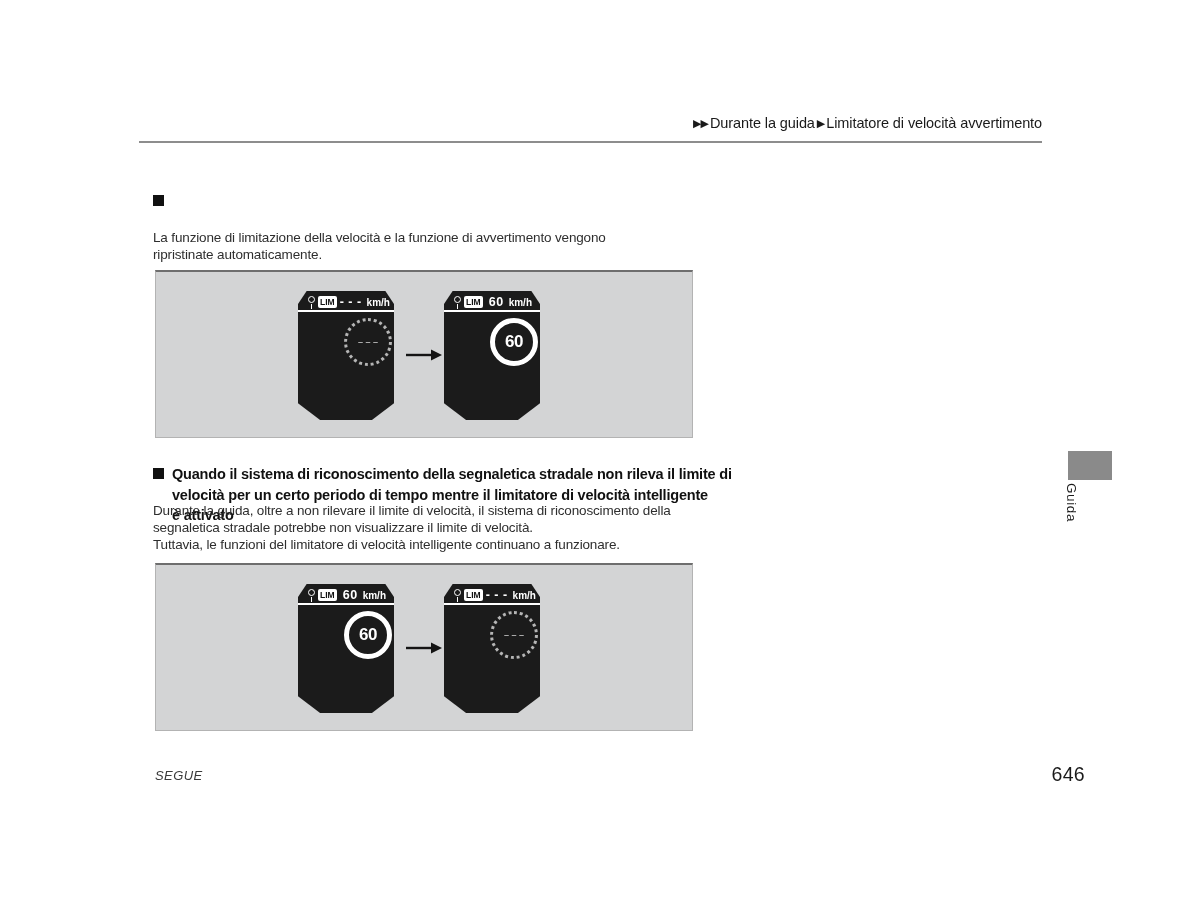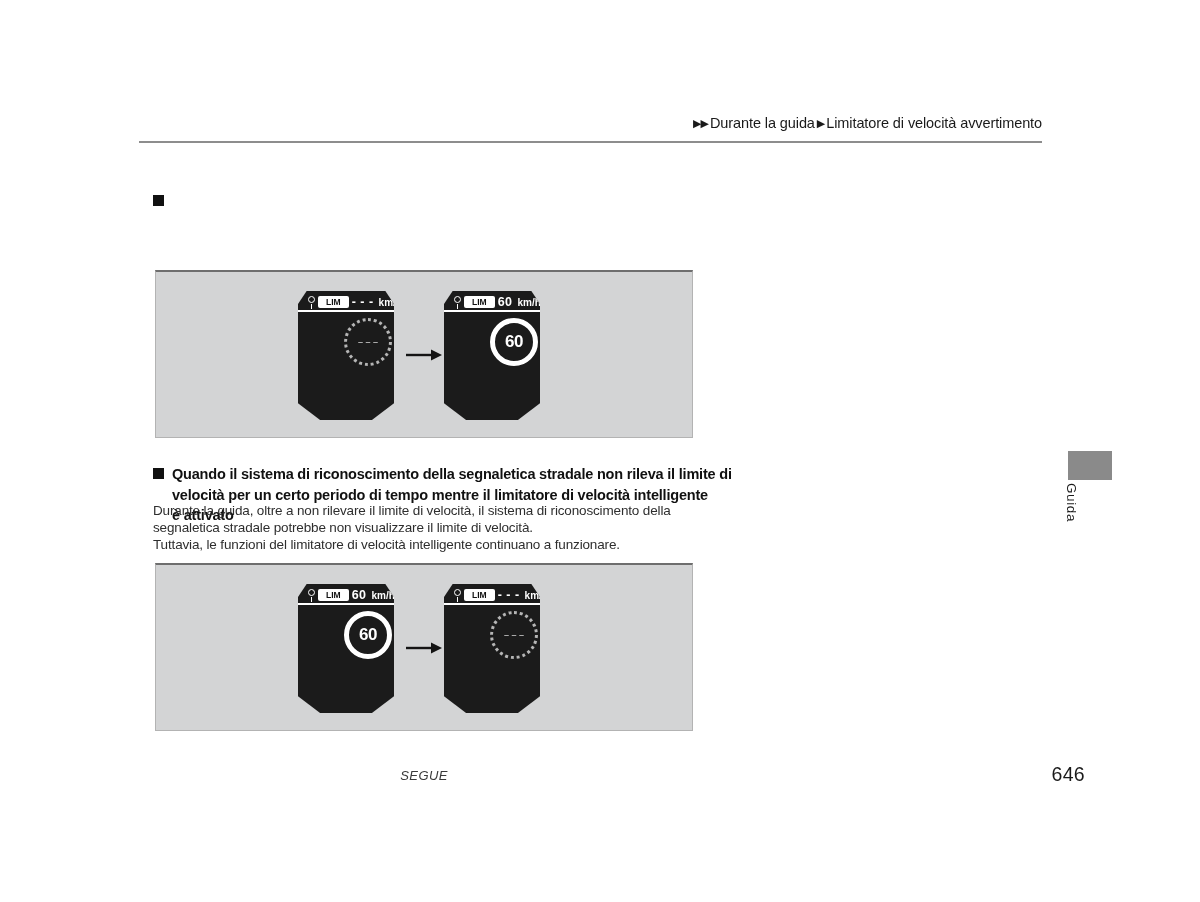--- a/index.html
+++ b/index.html
@@ -48,62 +48,64 @@
     display:flex;align-items:center;gap:3px;padding:3px 8px 0 9px;color:#fff;
   }
   .sign-icon{position:relative;width:8px;height:13px;flex:0 0 auto;}
   .sign-icon::before{
     content:"";position:absolute;top:0;left:1px;width:5px;height:5px;
     border:1.4px solid #fff;border-radius:50%;
   }
   .sign-icon::after{content:"";position:absolute;top:8px;left:3.6px;width:1.7px;height:5px;background:#fff;}
   .lim-badge{
     background:#fff;color:#111;font-weight:bold;font-size:8.5px;line-height:10px;
-    padding:1px 8px;border-radius:2px;letter-spacing:0;flex:0 0 auto;
+    padding:1px 2px;border-radius:2px;letter-spacing:0;flex:0 0 auto;
   }
   .limit-value{margin-left:auto;font-weight:bold;font-size:12.5px;letter-spacing:0.5px;white-space:nowrap;}
   .limit-unit{font-size:10px;font-weight:bold;margin-left:2px;}
   .ring{
     position:absolute;left:46px;top:27px;width:48px;height:48px;border-radius:50%;
     box-sizing:border-box;display:flex;align-items:center;justify-content:center;
   }
   .ring.solid{border:5px solid #fff;}
   .ring.solid .ring-text{color:#fff;font-weight:bold;font-size:17px;letter-spacing:-0.5px;}
   .ring.dashed{border:3px dotted #b5b5b5;}
   .ring.dashed .ring-text{color:#b5b5b5;font-weight:bold;font-size:9px;letter-spacing:0;white-space:nowrap;}
   .fig-arrow{position:absolute;left:250px;top:76px;width:36px;height:14px;}
   
   .side-tab-rect{position:absolute;left:1068px;top:451px;width:44px;height:29px;background:#8a8a8a;}
   .side-tab-label{
     position:absolute;left:1064px;top:483px;writing-mode:vertical-rl;text-orientation:mixed;
     font-size:13.5px;letter-spacing:0.6px;color:#1a1a1a;
   }
   
   .segue{
-    position:absolute;left:155px;top:768px;width:538px;text-align:center;
+    position:absolute;left:155px;top:768px;width:538px;text-align:left;
     font-style:italic;font-size:13px;letter-spacing:0.4px;color:#3a3a3a;
   }
   .page-number{position:absolute;right:115px;top:763px;font-size:19.5px;letter-spacing:0.3px;color:#1a1a1a;}
 </style>
 </head>
 <body>
 
 <div class="page">
 
   <div class="breadcrumb">
     <span class="bc-arrows">▶▶</span>
     <span class="bc-item">Durante la guida</span>
     <span class="bc-arrows">▶</span>
     <span class="bc-item">Limitatore di velocità avvertimento</span>
   </div>
   <div class="header-rule"></div>
 
   <h2 class="sec-heading heading-1">
     <span class="sq"></span>
   </h2>
+  <p class="sec-body body-1">La funzione di limitazione della velocità e la funzione di avvertimento vengono
+ripristinate automaticamente.</p>
 
   <div class="figure fig-1">
     <div class="panel panel-left">
       <div class="panel-header">
         <span class="sign-icon"></span>
         <span class="lim-badge">LIM</span>
         <span class="limit-value">- - -</span>
         <span class="limit-unit">km/h</span>
       </div>
       <div class="ring dashed">

